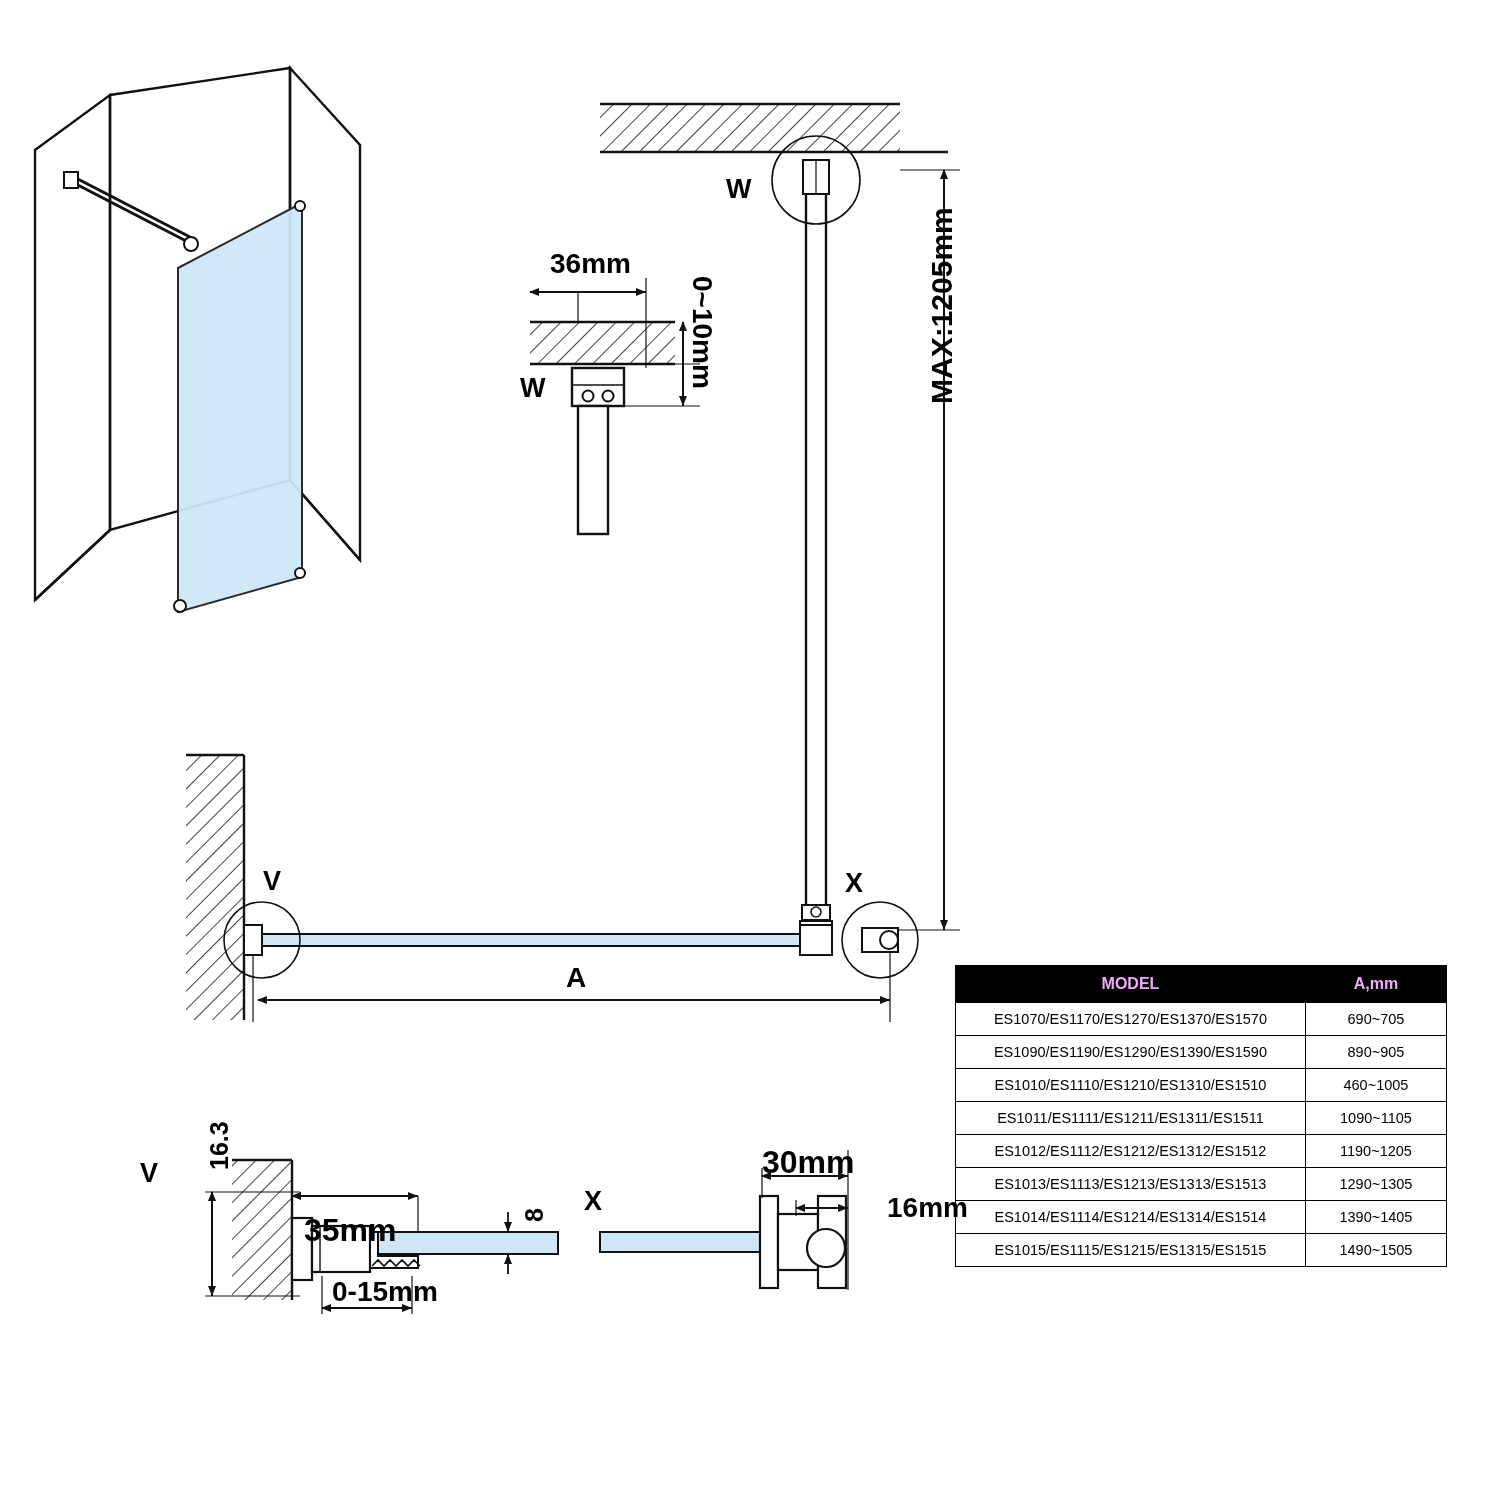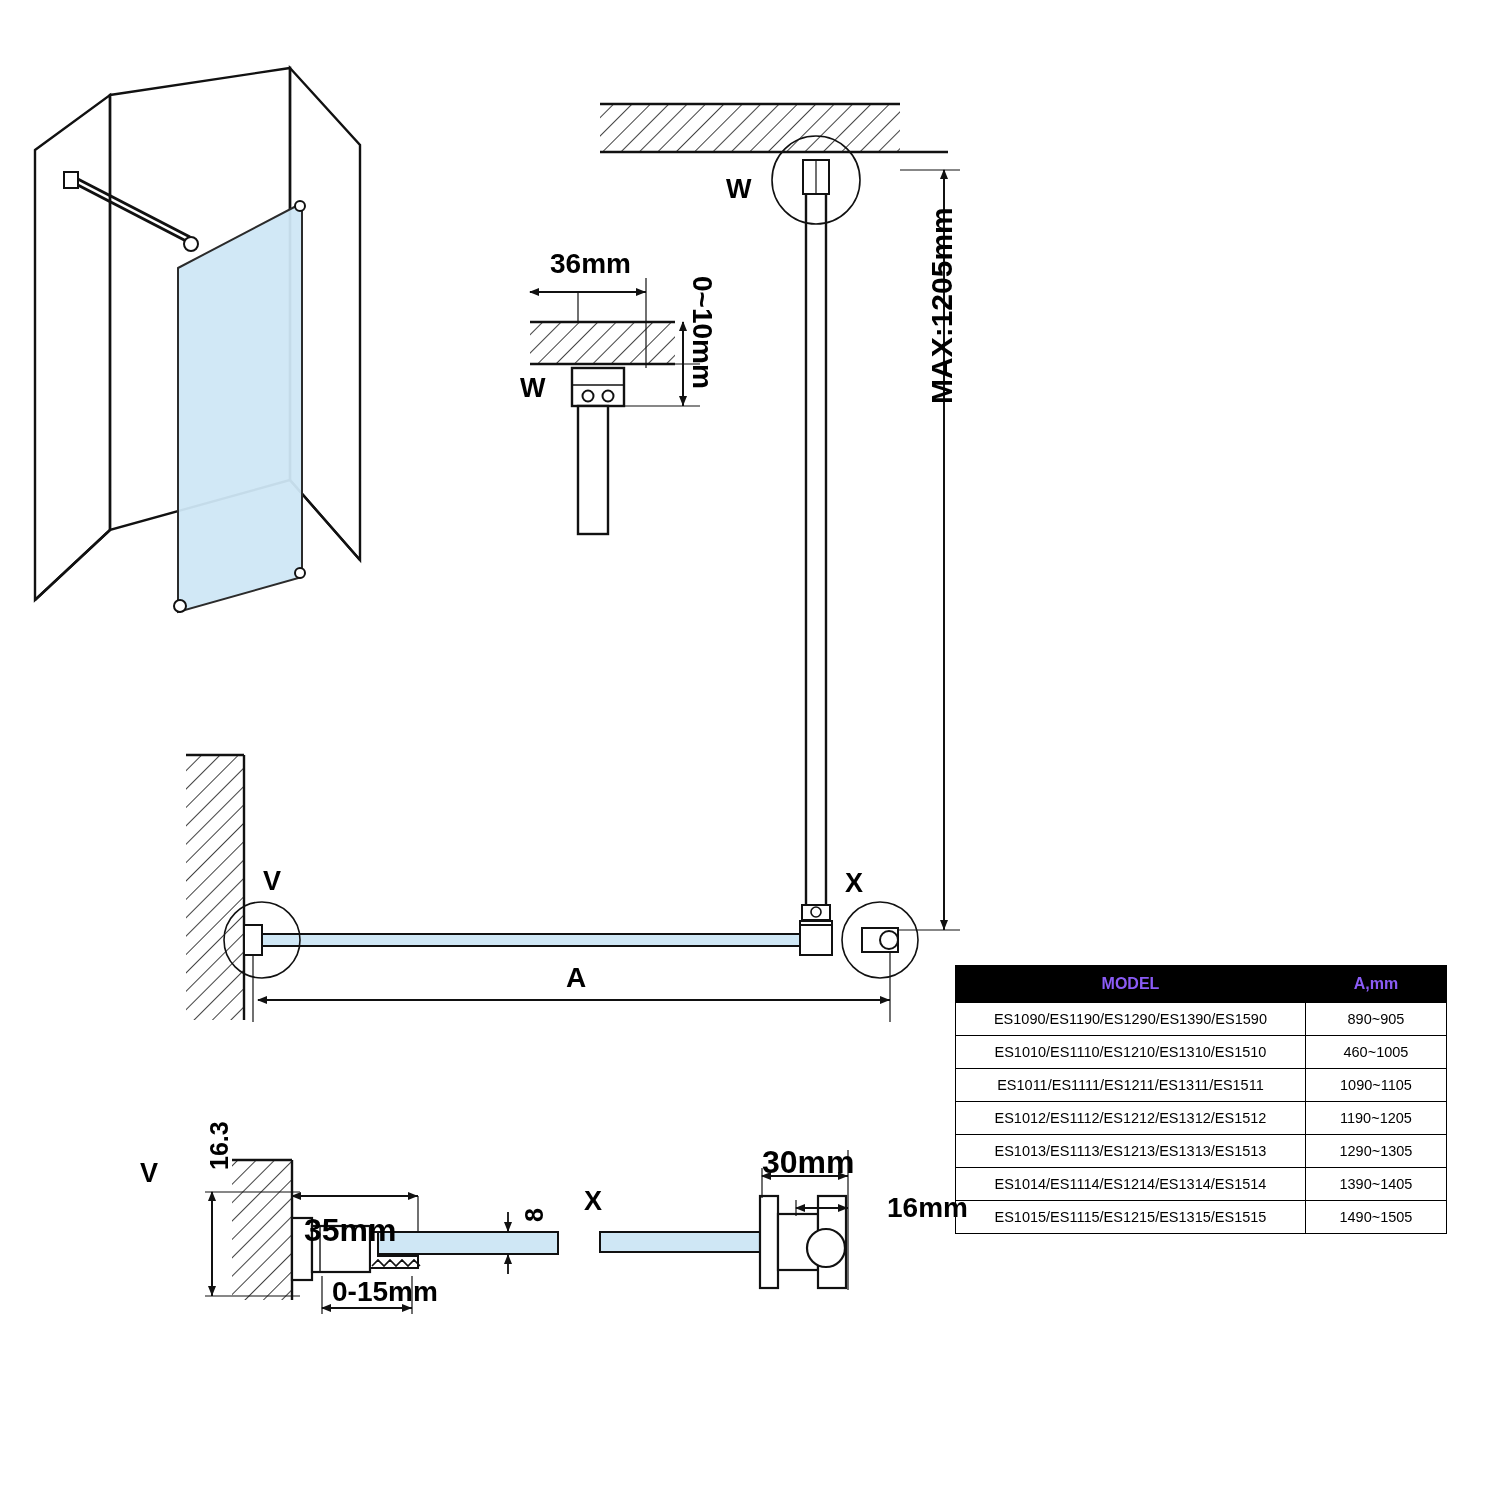--- a/index.html
+++ b/index.html
@@ -4,21 +4,21 @@
 <style>
   html,body{margin:0;padding:0;background:#ffffff;}
   body{width:1500px;height:1500px;position:relative;font-family:"Liberation Sans",sans-serif;color:#000;}
   .stage{position:absolute;left:0;top:0;width:1500px;height:1500px;}
   svg{display:block;}
   .lbl{position:absolute;font-weight:bold;font-family:"Liberation Sans",sans-serif;white-space:nowrap;}
   .vert{transform-origin:left top;}
   
   .spec-table{position:absolute;left:955px;top:965px;width:492px;border-collapse:collapse;
               font-family:"Liberation Sans",sans-serif;font-size:15px;}
-  .spec-table th{background:#000;color:#8b5cf6;font-weight:bold;padding:9px 4px;font-size:16px;border:1px solid #000;}
+  .spec-table th{background:#000;color:#f0abfc;font-weight:bold;padding:9px 4px;font-size:16px;border:1px solid #000;}
   .spec-table td{border:1px solid #000;padding:8px 4px;text-align:center;font-size:14.5px;}
   .spec-table td.model{width:350px;}
   .spec-table td.val{width:140px;}
 </style>
 </head>
 <body>
 
 <div class="stage">
 
 <svg width="1500" height="1500" viewBox="0 0 1500 1500">
@@ -201,20 +201,24 @@
 
 <table class="spec-table">
   <thead>
     <tr>
       <th>MODEL</th>
       <th>A,mm</th>
     </tr>
   </thead>
   <tbody>
     <tr>
+          <td class="model">ES1070/ES1170/ES1270/ES1370/ES1570</td>
+          <td class="val">690~705</td>
+        </tr>
+    <tr>
           <td class="model">ES1090/ES1190/ES1290/ES1390/ES1590</td>
           <td class="val">890~905</td>
         </tr>
     <tr>
           <td class="model">ES1010/ES1110/ES1210/ES1310/ES1510</td>
           <td class="val">460~1005</td>
         </tr>
     <tr>
           <td class="model">ES1011/ES1111/ES1211/ES1311/ES1511</td>
           <td class="val">1090~1105</td>

